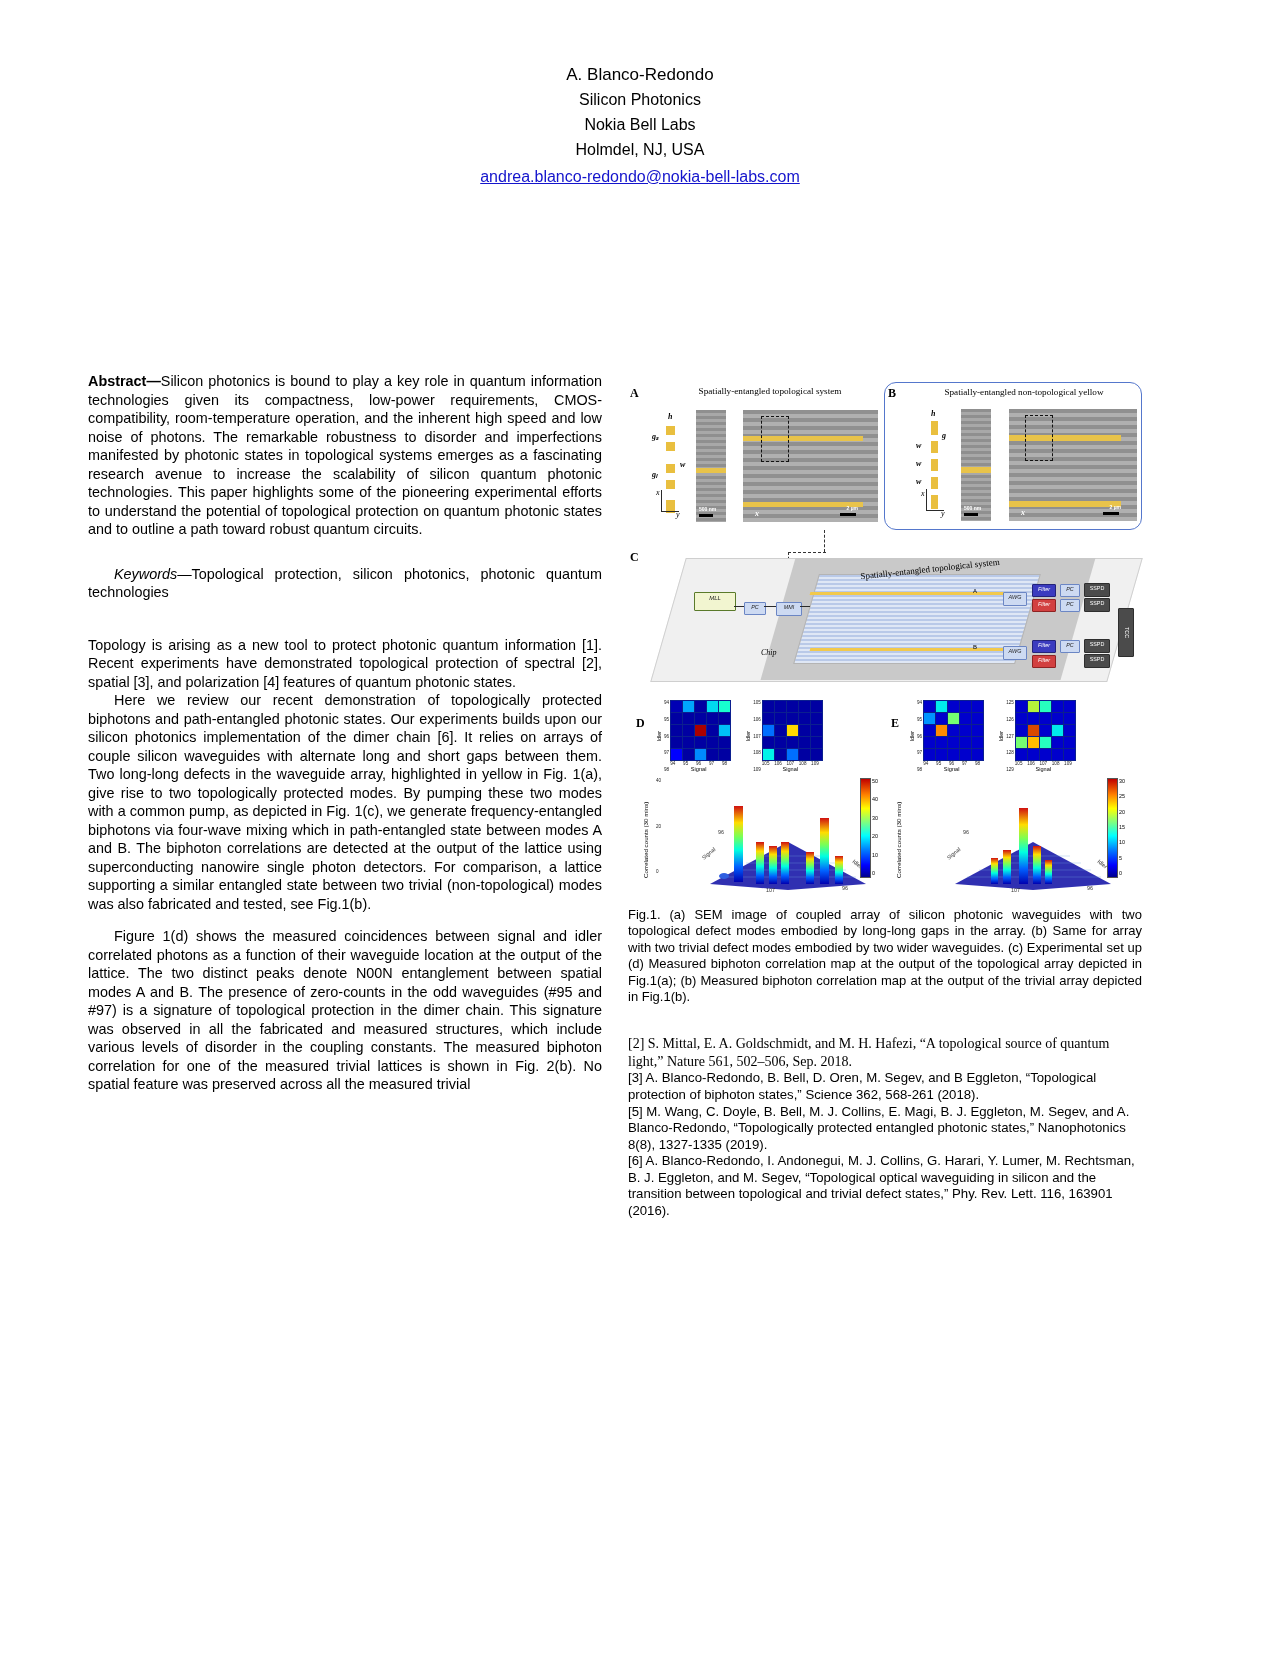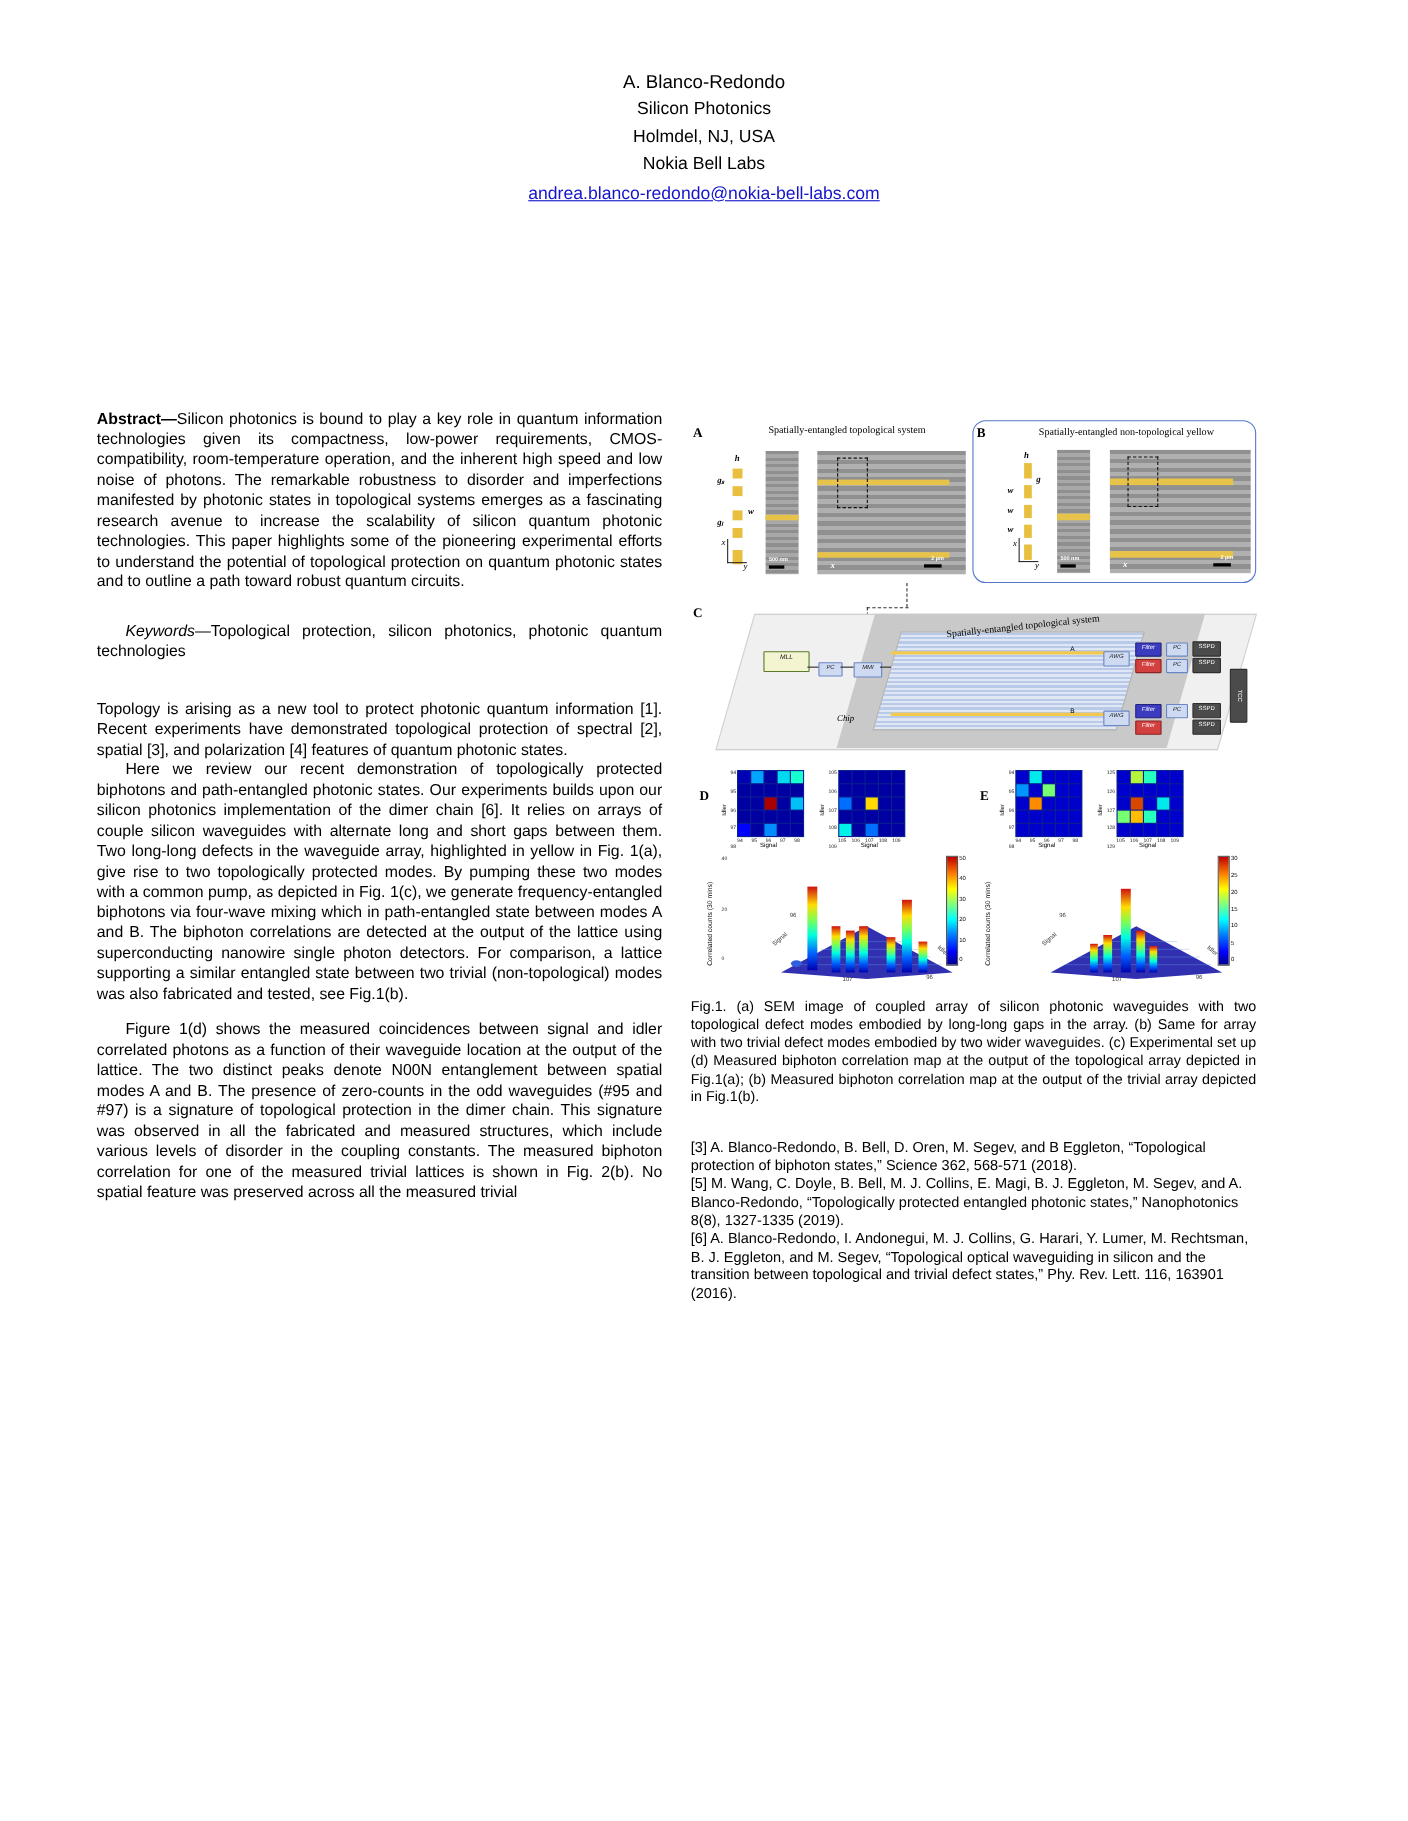--- a/index.html
+++ b/index.html
@@ -154,22 +154,22 @@
 </style>
 </head>
 <body>
 
 <div class="page">
 
 
   <div class="author-block">
     <div class="author-name">A. Blanco-Redondo</div>
     <div class="affil">Silicon Photonics</div>
+    <div class="affil">Nokia Bell Labs</div>
     <div class="affil">Holmdel, NJ, USA</div>
-    <div class="affil">Nokia Bell Labs</div>
     <a class="email" href="#">andrea.blanco-redondo@nokia-bell-labs.com</a>
   </div>
 
   <div class="columns">
 
     <div class="col">
 
       <p class="abstract"><b>Abstract—</b><span>Silicon photonics is bound to play a key role in quantum information technologies given its compactness, low-power requirements, CMOS-compatibility, room-temperature operation, and the inherent high speed and low noise of photons. The remarkable robustness to disorder and imperfections manifested by photonic states in topological systems emerges as a fascinating research avenue to increase the scalability of silicon quantum photonic technologies. This paper highlights some of the pioneering experimental efforts to understand the potential of topological protection on quantum photonic states and to outline a path toward robust quantum circuits.</span></p>
 
       <div class="gap-md"></div>
@@ -622,19 +622,20 @@
                 </div>
               </div>
             </div>
           </div>
         </div>
 
         <div class="fig-caption">Fig.1. (a) SEM image of coupled array of silicon photonic waveguides with two topological defect modes embodied by long-long gaps in the array. (b) Same for array with two trivial defect modes embodied by two wider waveguides. (c) Experimental set up (d) Measured biphoton correlation map at the output of the topological array depicted in Fig.1(a); (b) Measured biphoton correlation map at the output of the trivial array depicted in Fig.1(b).</div>
       </div>
 
       <div class="refs" id="refs">
-          <div class="ref">[3] A. Blanco-Redondo, B. Bell, D. Oren, M. Segev, and B Eggleton, “Topological protection of biphoton states,” Science 362, 568-571 (2018).</div>
+          <div class="ref serif">[2] S. Mittal, E. A. Goldschmidt, and M. H. Hafezi, “A topological source of quantum light,” Nature 561, 502–506, Sep. 2018.</div>
+          <div class="ref">[3] A. Blanco-Redondo, B. Bell, D. Oren, M. Segev, and B Eggleton, “Topological protection of biphoton states,” Science 362, 568-261 (2018).</div>
           <div class="ref">[5] M. Wang, C. Doyle, B. Bell, M. J. Collins, E. Magi, B. J. Eggleton, M. Segev, and A. Blanco-Redondo, “Topologically protected entangled photonic states,” Nanophotonics 8(8), 1327-1335 (2019).</div>
           <div class="ref">[6] A. Blanco-Redondo, I. Andonegui, M. J. Collins, G. Harari, Y. Lumer, M. Rechtsman, B. J. Eggleton, and M. Segev, “Topological optical waveguiding in silicon and the transition between topological and trivial defect states,” Phy. Rev. Lett. 116, 163901 (2016).</div>
         </div>
     </div>
   </div>
 </div>
 
 </body></html>

